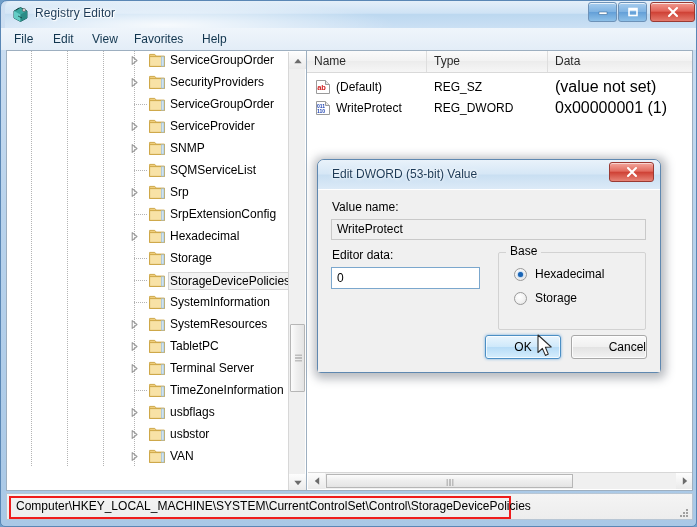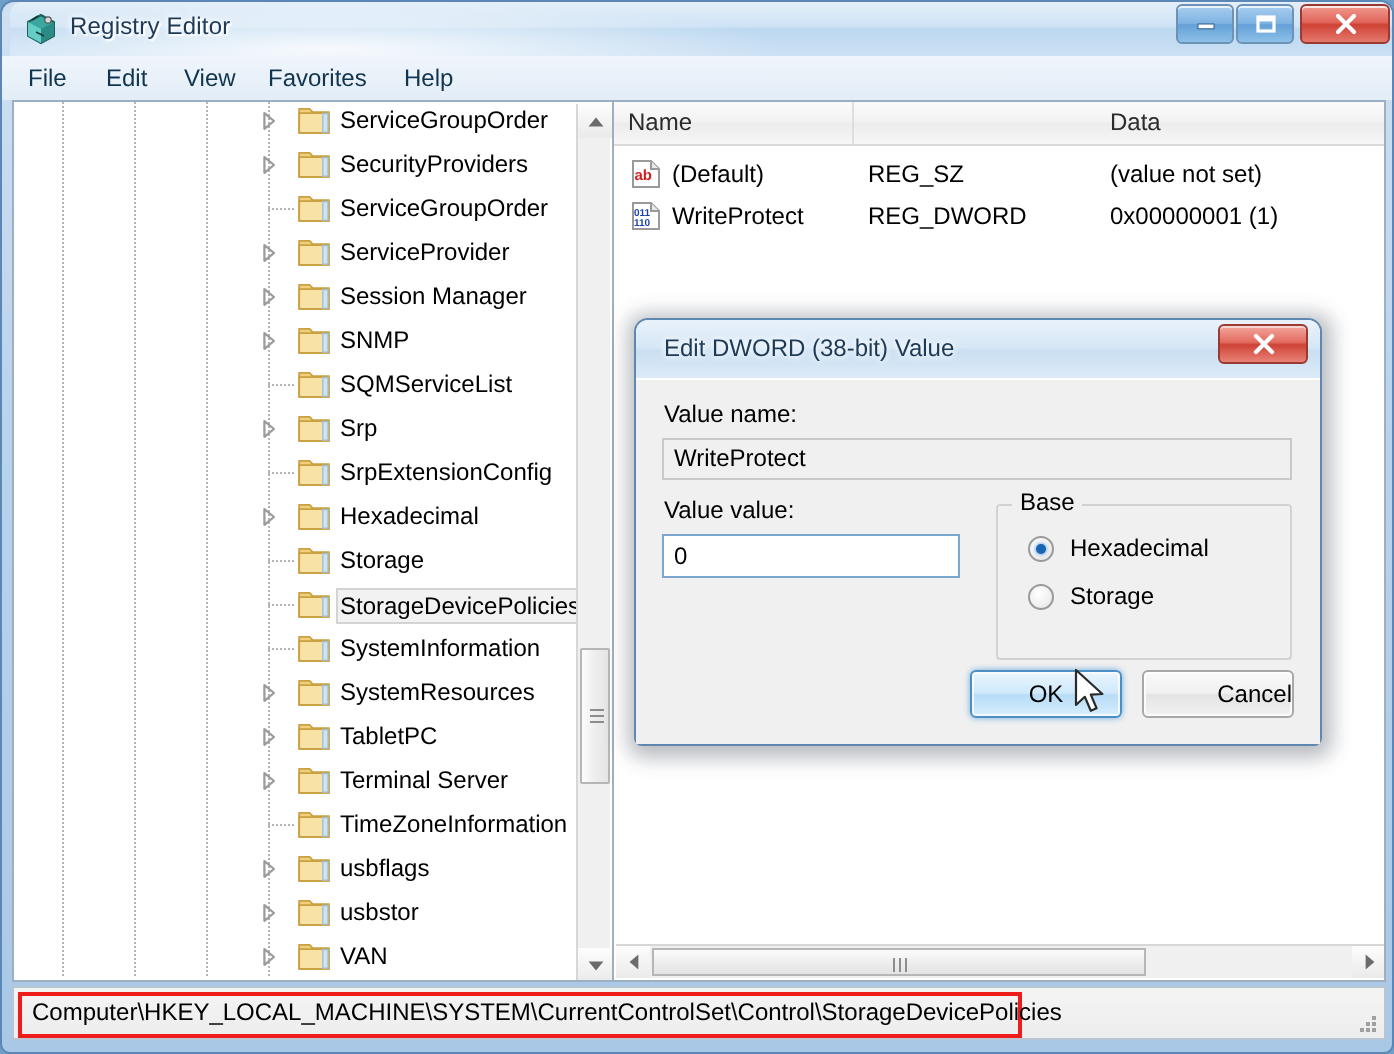--- a/index.html
+++ b/index.html
@@ -197,21 +197,21 @@
     border-right: 1px solid #dedede;
     cursor: default;
   }
   .list-row {
     position: absolute; left: 0; height: 21px;
     width: 385px;
   }
   .val-icon { position: absolute; left: 8px; top: 2px; width: 16px; height: 16px; }
   .val-name { position: absolute; left: 29px; top: 2px; font-size: 12px; color: #000; line-height:16px; }
   .val-type { position: absolute; left: 127px; top: 2px; font-size: 12px; color: #000; line-height:16px; }
-  .val-data { position: absolute; left: 248px; top: 2px; font-size: 12px; color: #000; line-height:16px;text-align:right; }
+  .val-data { position: absolute; left: 248px; top: 2px; font-size: 16px; color: #000; line-height:16px;text-align:right; }
 
   
   #list-hscroll {
     position: absolute; left: 1px; bottom: 1px;
     width: 385px; height: 17px;
     background: #f0f0f0;
     border-top: 1px solid #d7d7d7;
   }
   .sb-harrow {
     position: absolute; top: 0; width: 17px; height: 16px;
@@ -524,39 +524,20 @@
             <span class="twisty" style="left: 122px;">
               <svg width="11" height="11" viewBox="0 0 11 11">
                 <path d="M3.2,1.6 L8.0,5.5 L3.2,9.4 Z" fill="none" stroke="#9a9a9a" stroke-width="1.1" stroke-linejoin="round"></path>
               </svg>
             </span>
             <span class="folder" style="left: 142px;"><svg width="16" height="15" viewBox="0 0 16 15">
                 <path d="M0.6,2.4 h5.2 l1.5,1.7 h8.1 v10.3 h-14.8 Z" fill="#f0cf7e" stroke="#c9a13f" stroke-width="0.9"></path>
                 <path d="M0.6,4.6 h12.3 l2.5,0 v9.8 h-14.8 Z" fill="#f8e2a6" stroke="#c9a13f" stroke-width="0.9"></path>
                 <rect x="12.4" y="4.8" width="2.6" height="9.3" fill="#cfe3f2" stroke="#9fc0d8" stroke-width="0.7"></rect>
               </svg></span>
-            <span class="tree-label" style="left: 161px;">Session Manager</span>
-          </div>
-          <div class="tree-row">
-            <div class="tree-indent-lines">
-              <div class="vline" style="left: 24px;"></div>
-              <div class="vline" style="left: 60px;"></div>
-              <div class="vline" style="left: 96px;"></div>
-              <div class="vline" style="left: 127px;"></div>
-            </div>
-            <span class="twisty" style="left: 122px;">
-              <svg width="11" height="11" viewBox="0 0 11 11">
-                <path d="M3.2,1.6 L8.0,5.5 L3.2,9.4 Z" fill="none" stroke="#9a9a9a" stroke-width="1.1" stroke-linejoin="round"></path>
-              </svg>
-            </span>
-            <span class="folder" style="left: 142px;"><svg width="16" height="15" viewBox="0 0 16 15">
-                <path d="M0.6,2.4 h5.2 l1.5,1.7 h8.1 v10.3 h-14.8 Z" fill="#f0cf7e" stroke="#c9a13f" stroke-width="0.9"></path>
-                <path d="M0.6,4.6 h12.3 l2.5,0 v9.8 h-14.8 Z" fill="#f8e2a6" stroke="#c9a13f" stroke-width="0.9"></path>
-                <rect x="12.4" y="4.8" width="2.6" height="9.3" fill="#cfe3f2" stroke="#9fc0d8" stroke-width="0.7"></rect>
-              </svg></span>
             <span class="tree-label" style="left: 161px;">SNMP</span>
           </div>
           <div class="tree-row">
             <div class="tree-indent-lines">
               <div class="vline" style="left: 24px;"></div>
               <div class="vline" style="left: 60px;"></div>
               <div class="vline" style="left: 96px;"></div>
               <div class="vline" style="left: 127px;"></div>
               <div class="hline" style="left: 127px; width: 13px; top: 11px;"></div>
             </div>
@@ -809,20 +790,21 @@
           <svg width="9" height="6" viewBox="0 0 9 6">
               <path d="M4.5,5.2 L0.8,0.8 L8.2,0.8 Z" fill="#6b6b6b"></path>
             </svg>
         </div>
       </div>
     </div>
 
     <div id="list-pane">
       <div id="list-header">
         <div class="col-head" style="left:0px;width:120px">Name</div>
+        <div class="col-head" style="left:120px;width:121px">Type</div>
         <div class="col-head" style="left:241px;width:144px;border-right:none">Data</div>
       </div>
 
       <div class="list-row" style="top:26px">
         <div class="val-icon">
           <svg width="16" height="16" viewBox="0 0 16 16">
             <path d="M1.5,1.5 h9 l4,4 v9 h-13 Z" fill="#ffffff" stroke="#9a9a9a" stroke-width="1"></path>
             <path d="M10.5,1.5 v4 h4" fill="#e8e8e8" stroke="#9a9a9a" stroke-width="1"></path>
             <text x="2.2" y="11.2" font-family="Liberation Sans, sans-serif" font-size="7.5" font-weight="bold" fill="#cf2020">ab</text>
           </svg>
@@ -878,33 +860,33 @@
             <rect x="8" y="7" width="2" height="2"></rect>
         </g>
       </svg>
     </div>
   </div>
 
   <div id="dialog-shadow"></div>
 
   <div id="dialog">
     <div id="dlg-titlebar">
-      <div id="dlg-title">Edit DWORD (38-bit) Value</div>
+      <div id="dlg-title">Edit DWORD (53-bit) Value</div>
       <div id="dlg-close">
         <svg width="14" height="12" viewBox="0 0 14 12">
           <path d="M3,2 L11,10 M11,2 L3,10" stroke="#ffffff" stroke-width="2.1" stroke-linecap="round"></path>
         </svg>
       </div>
     </div>
 
     <div id="dlg-body">
       <div class="dlg-label" id="value-name-label">Value name:</div>
       <div id="value-name-field">WriteProtect</div>
 
-      <div class="dlg-label" id="value-data-label">Value value:</div>
+      <div class="dlg-label" id="value-data-label">Editor data:</div>
       <input id="value-data-input" type="text" value="0" style="">
 
       <div id="base-group"></div>
       <div id="base-legend">Base</div>
 
       <div class="radio-row" id="radio-hex">
         <span class="radio-dot on"></span>
         <span class="radio-label">Hexadecimal</span>
       </div>
       <div class="radio-row" id="radio-dec">

